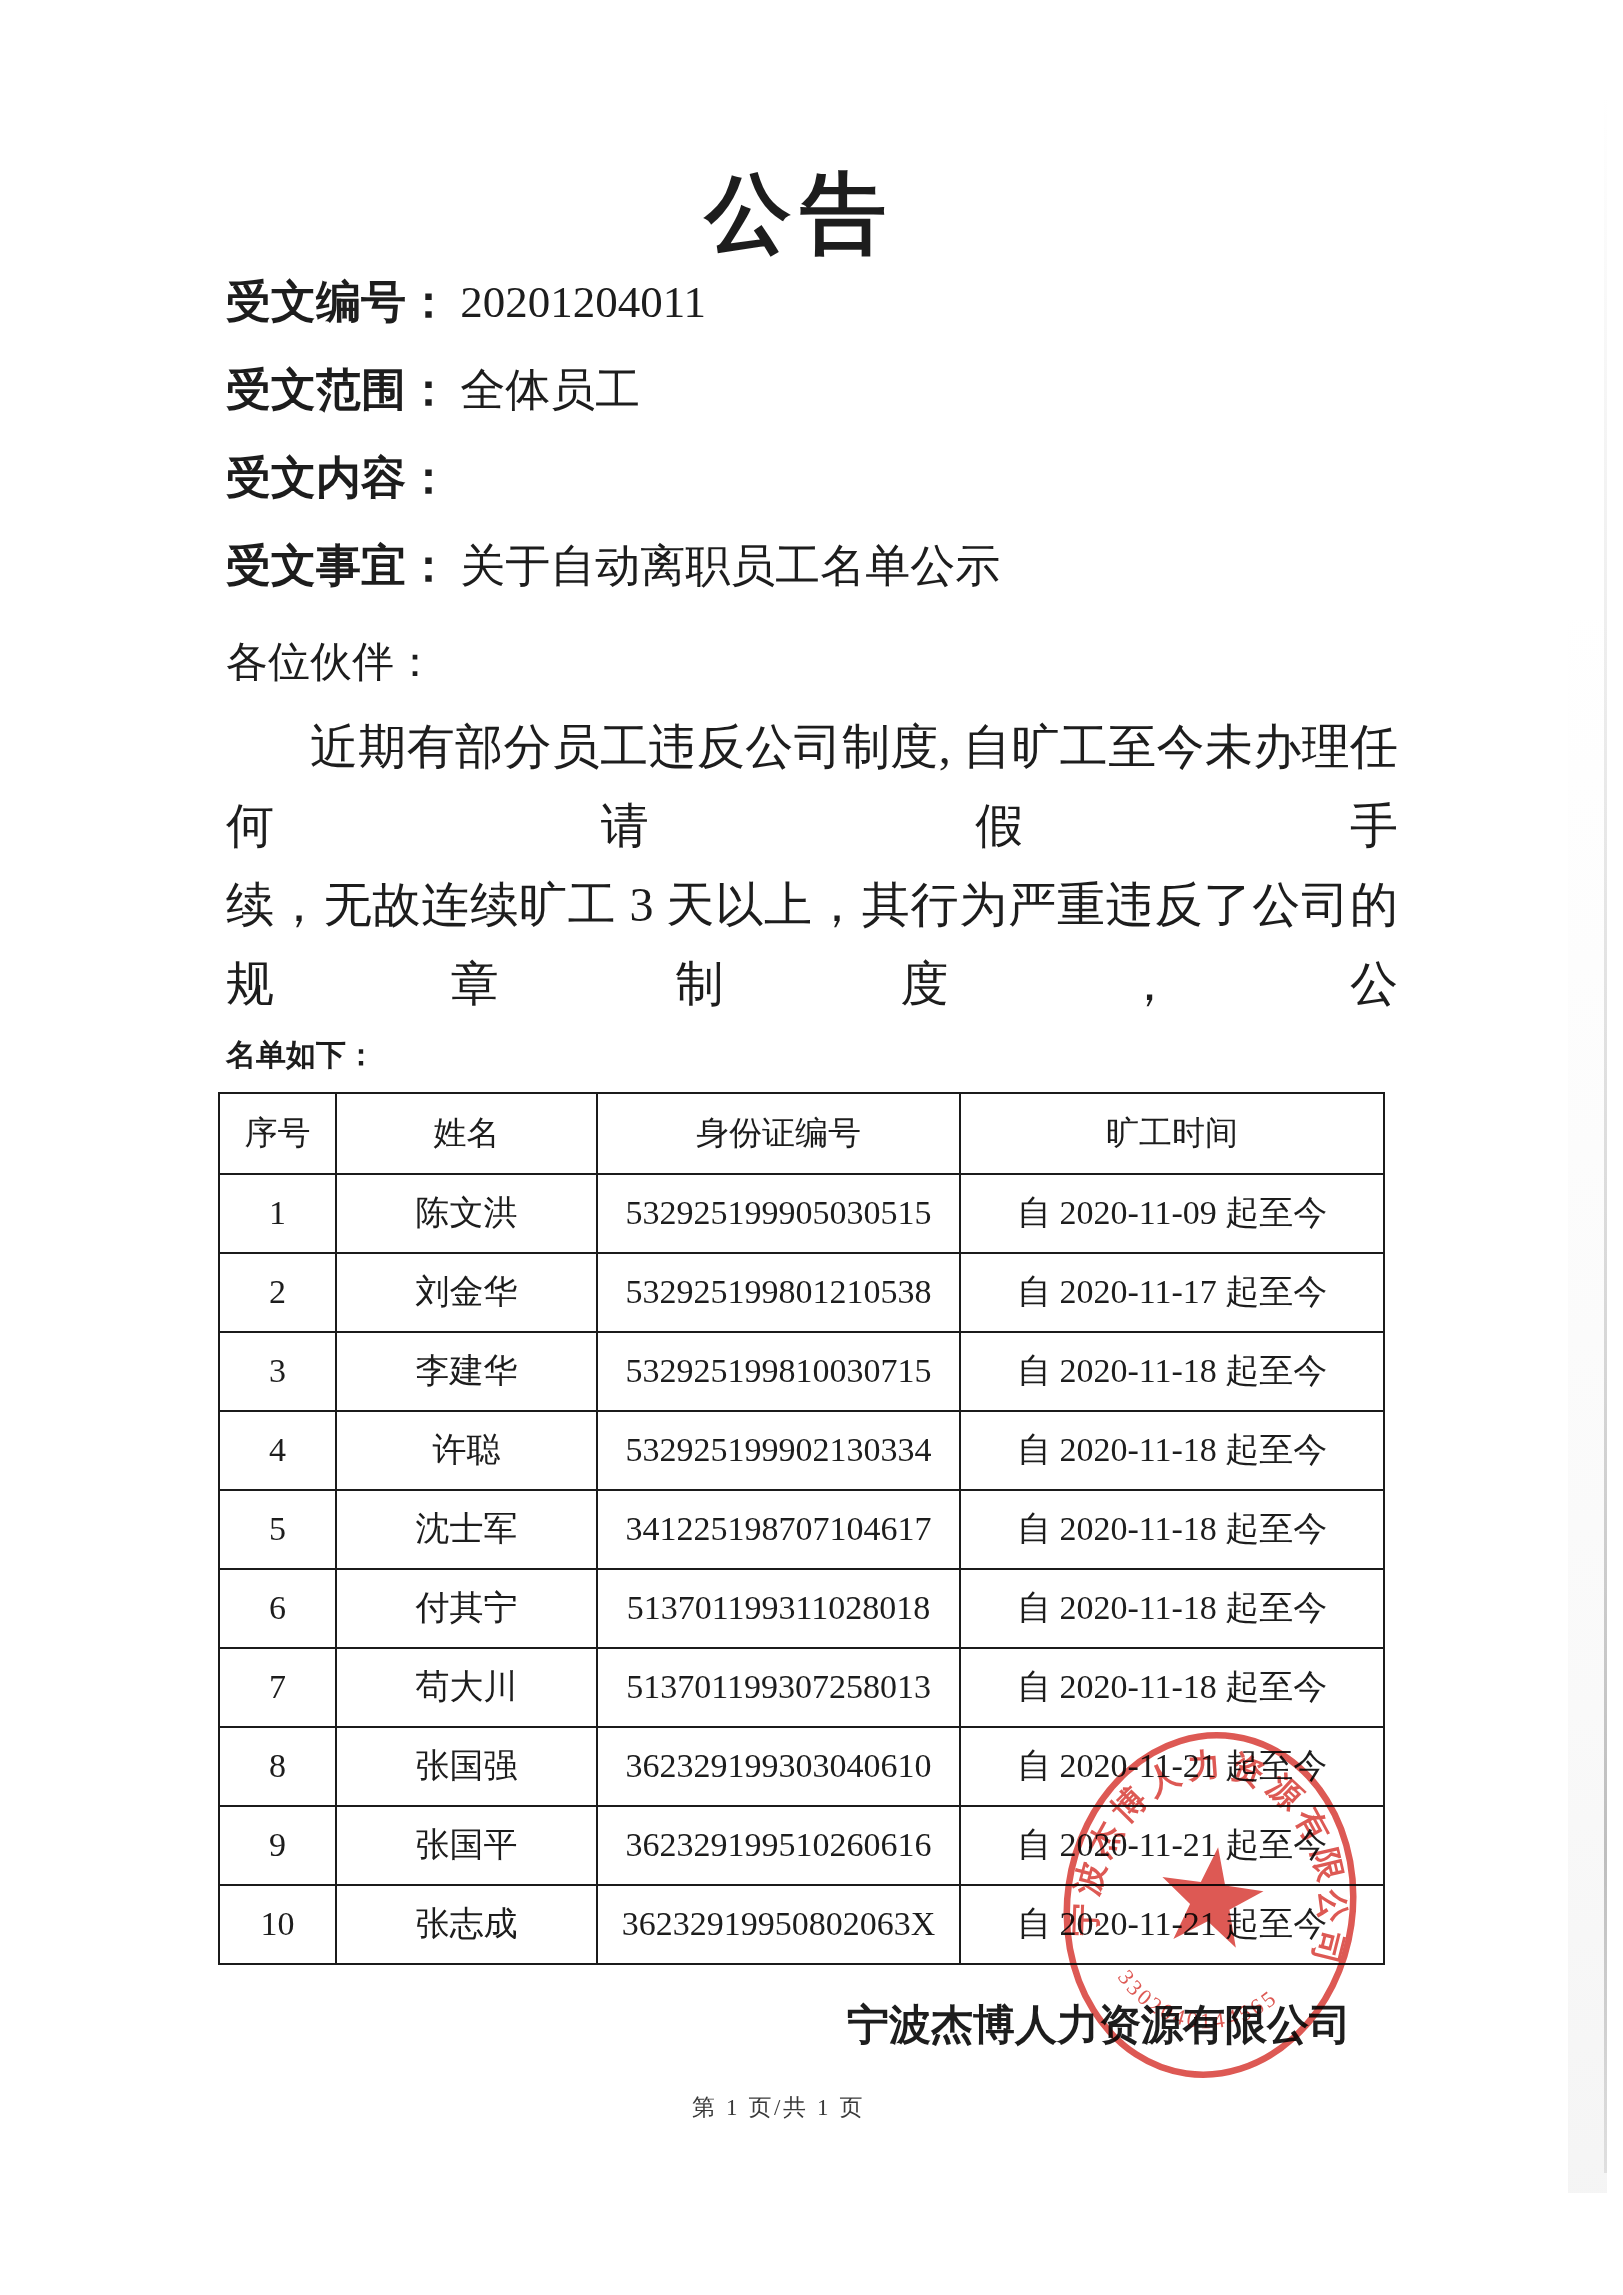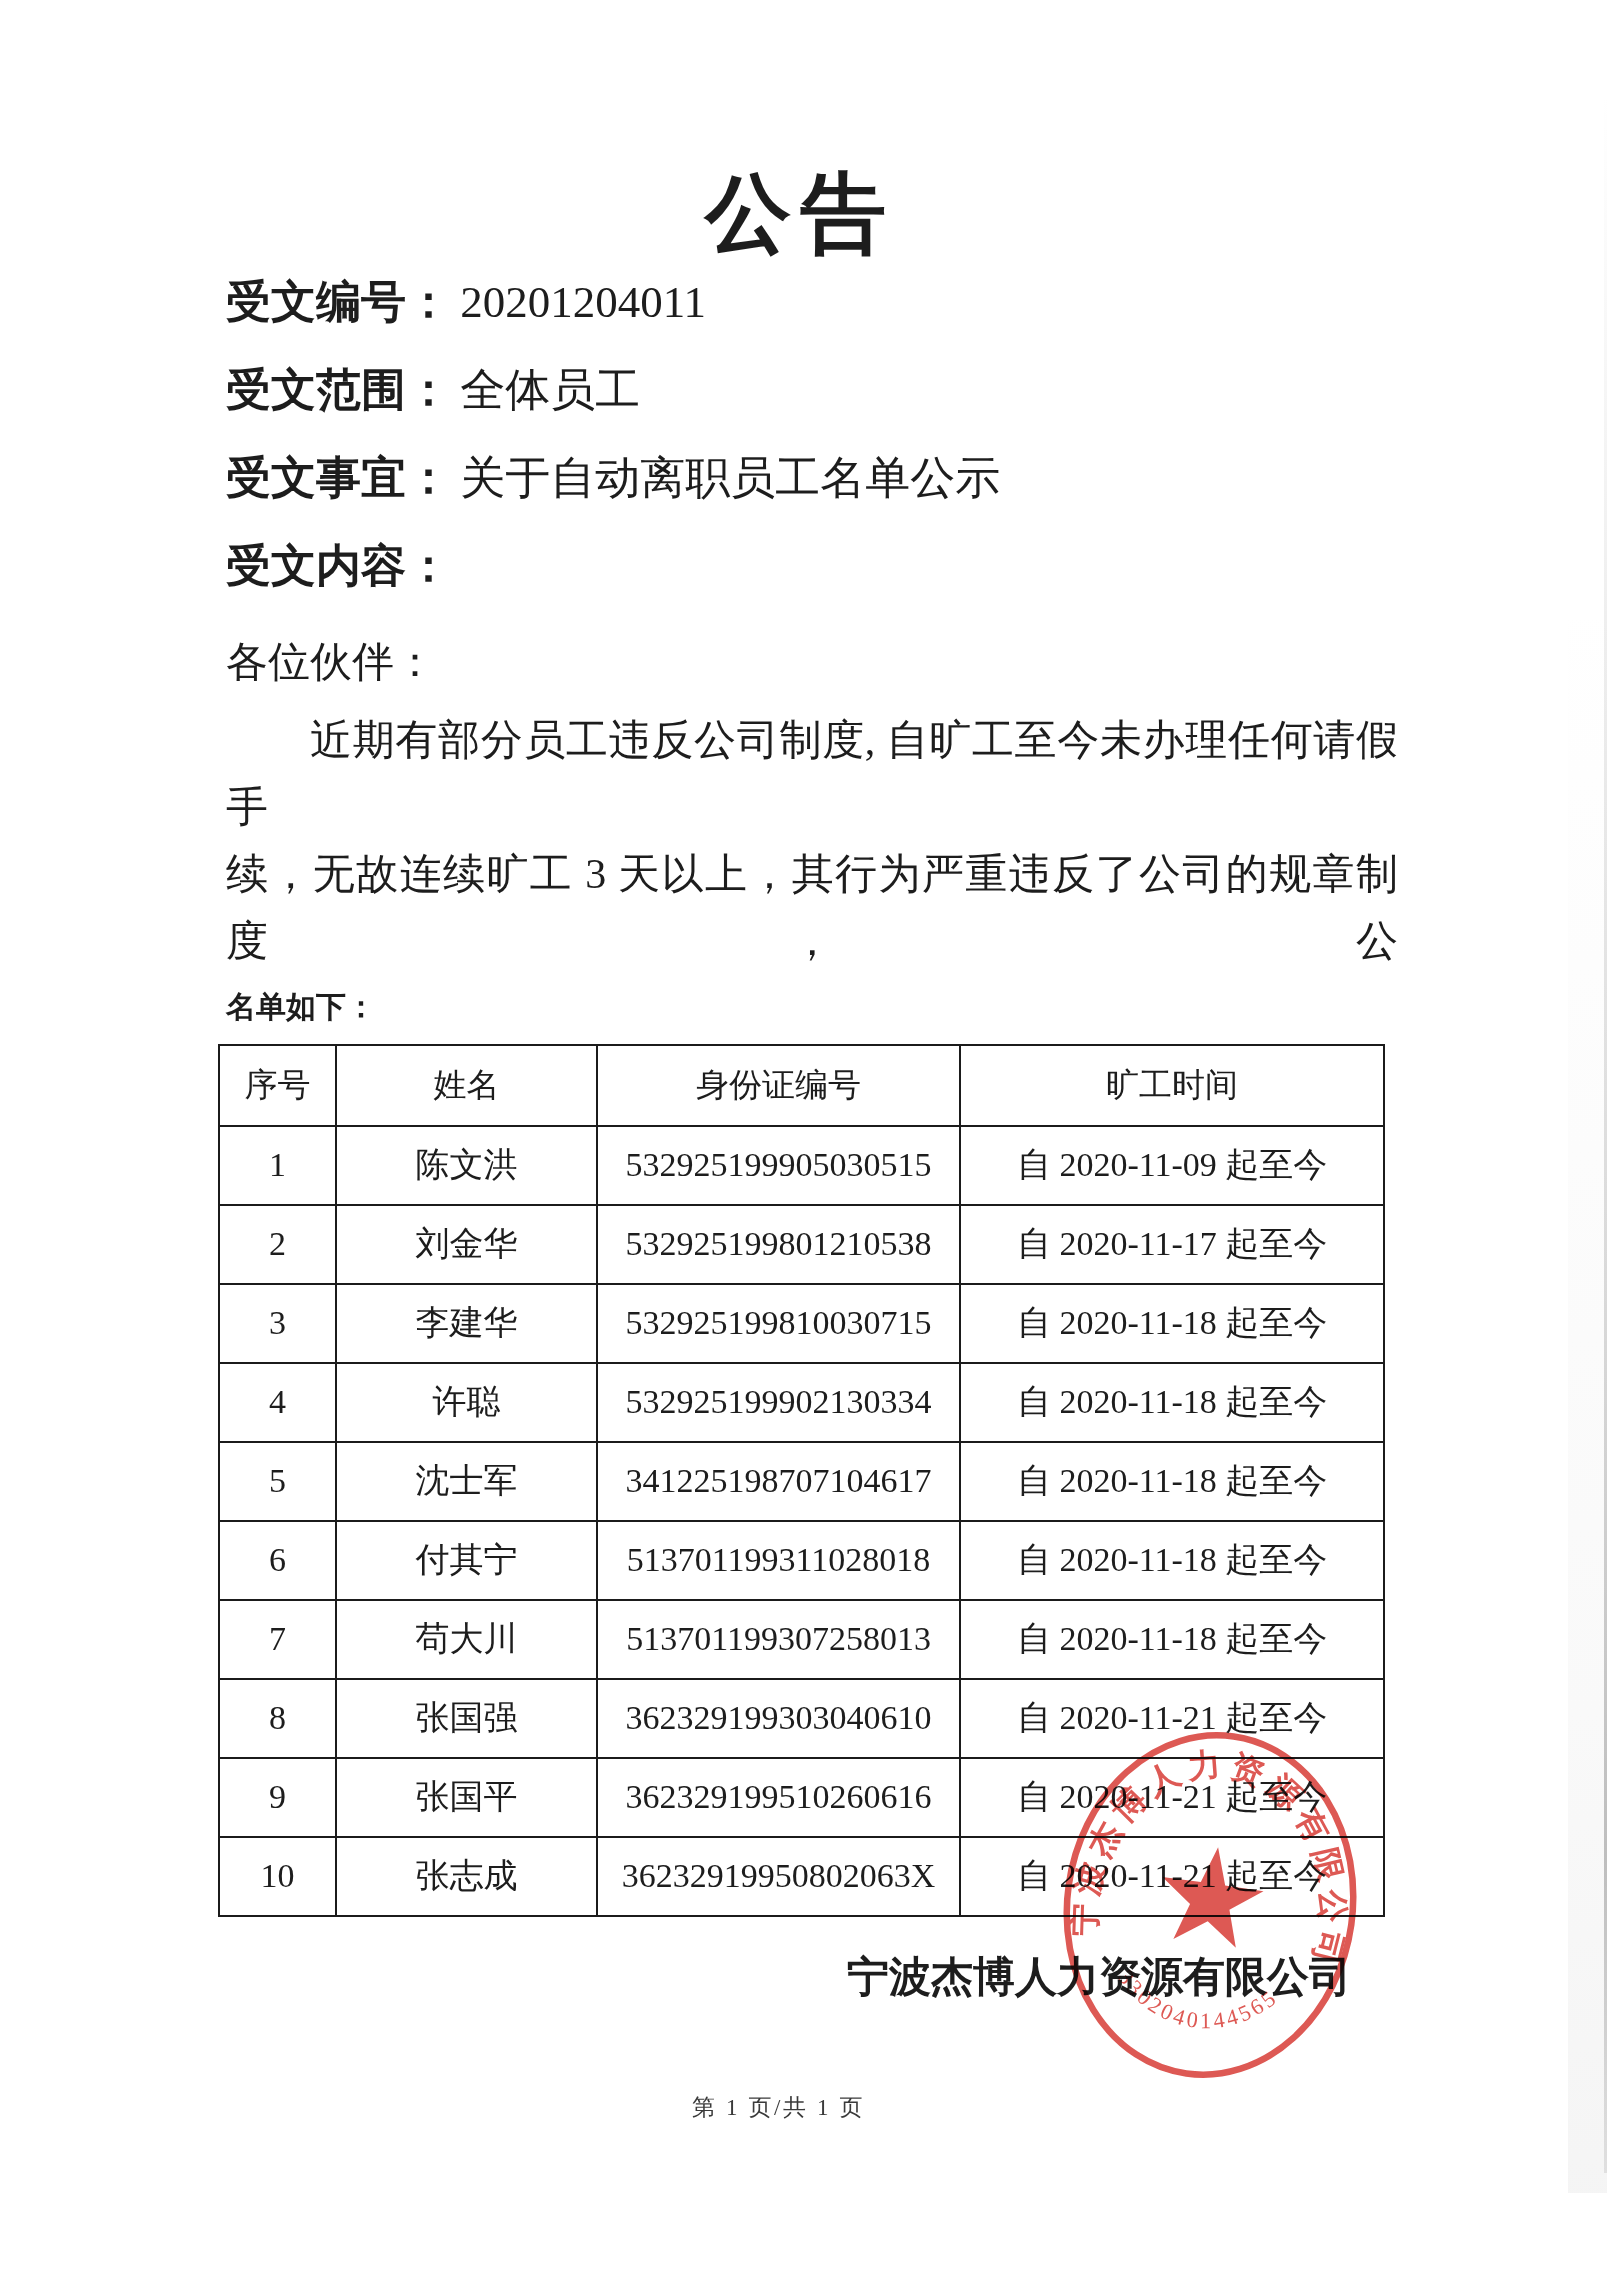--- a/index.html
+++ b/index.html
@@ -18,21 +18,21 @@
     font-size:86px;line-height:86px;
     font-weight:700;letter-spacing:9.2px;
     position:relative;left:-11.8px;
   }
   .meta{margin-top:22px;}
   .meta-line{font-size:45px;line-height:46px;margin-bottom:42px;white-space:nowrap;}
   .meta-label{font-weight:700;}
   .meta-value{font-weight:400;padding-left:9.2px;}
   .salutation{margin:50px 0 0 0;font-size:42px;line-height:46px;}
   .body-par{margin-top:22px;}
-  .body-line{font-size:42px;line-height:67px;}
+  .body-line{font-size:48px;line-height:79px;}
   .jl{text-align:justify;text-align-last:justify;}
   .indent{text-indent:84px;}
   .list-intro{margin:10.5px 0 0 0;font-size:30px;line-height:41px;font-weight:700;}
   table.roster{
     margin-top:17px;margin-left:-7.9px;
     border-collapse:collapse;table-layout:fixed;
     width:1165px;
     border:2.6px solid #1b1b1b;
   }
   table.roster th,table.roster td{
@@ -81,24 +81,24 @@
     <h1 class="doc-title">公告</h1>
 
     <div class="meta">
       <div class="meta-line">
         <span class="meta-label">受文编号：</span><span class="meta-value">20201204011</span>
       </div>
       <div class="meta-line">
         <span class="meta-label">受文范围：</span><span class="meta-value">全体员工</span>
       </div>
       <div class="meta-line">
+        <span class="meta-label">受文内容：</span><span class="meta-value"></span>
+      </div>
+      <div class="meta-line">
         <span class="meta-label">受文事宜：</span><span class="meta-value">关于自动离职员工名单公示</span>
-      </div>
-      <div class="meta-line">
-        <span class="meta-label">受文内容：</span><span class="meta-value"></span>
       </div>
     </div>
 
     <p class="salutation">各位伙伴：</p>
 
     <div class="body-par">
       <div class="body-line indent jl">近期有部分员工违反公司制度, 自旷工至今未办理任何请假手</div>
       <div class="body-line jl">续，无故连续旷工 3 天以上，其行为严重违反了公司的规章制度，公</div>
     </div>
 

